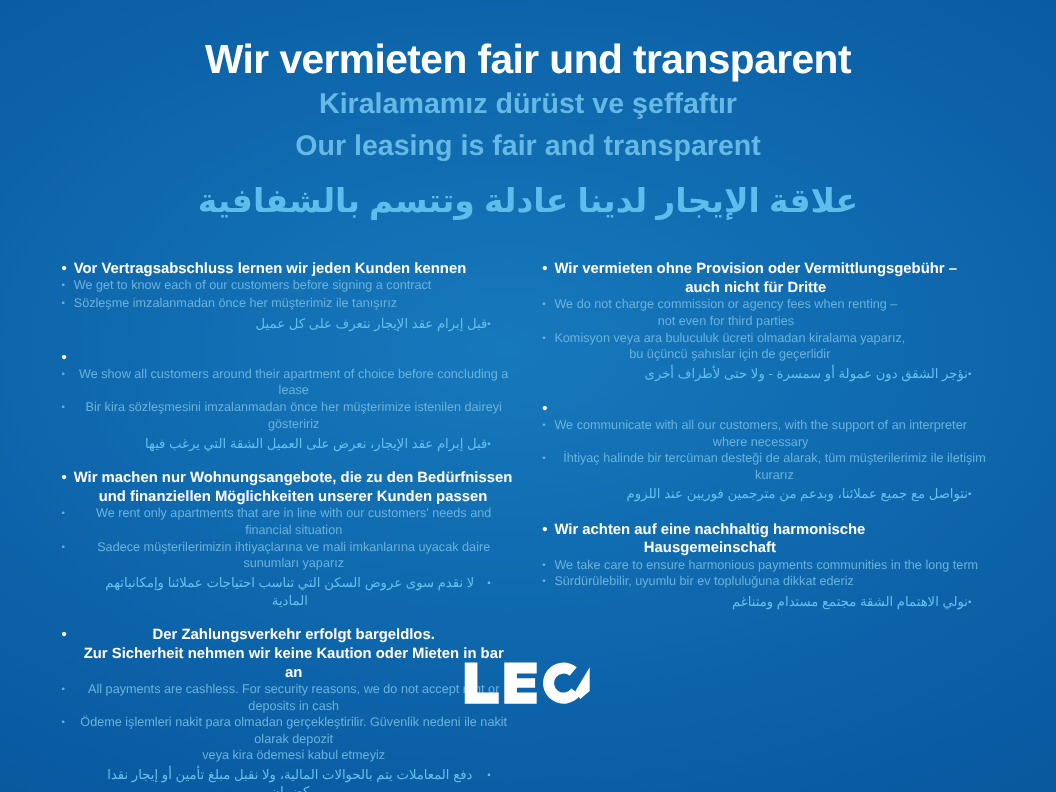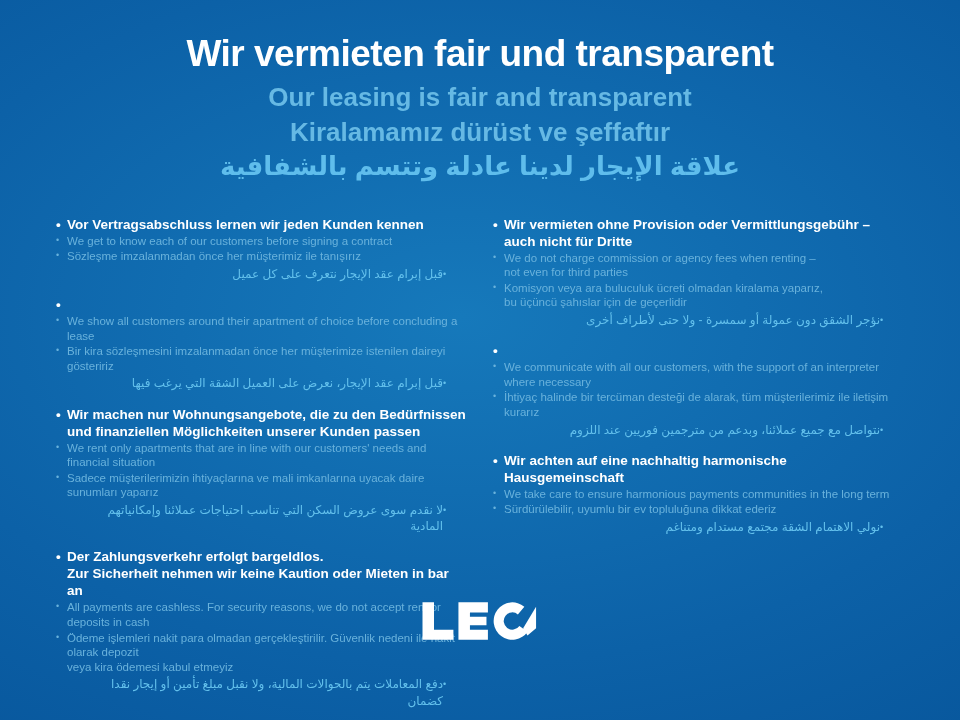--- a/index.html
+++ b/index.html
@@ -27,40 +27,40 @@
     letter-spacing: -0.5px;
     color: #ffffff;
     line-height: 1.1;
   }
   .subtitle {
     color: #66b9e4;
     font-weight: bold;
   }
   .subtitle-en { font-size: 26px; margin-top: 8px; line-height: 1.15; }
   .subtitle-tr { font-size: 26px; margin-top: 5px; line-height: 1.15; }
-  .subtitle-ar { font-size: 26px; margin-top: 4px; line-height: 1.2; color: #5fbdec; direction: rtl; text-align: center; }
+  .subtitle-ar { font-size: 30px; margin-top: 19px; line-height: 1.2; color: #5fbdec; direction: rtl; text-align: center; }
   
   .columns {
     display: grid;
     grid-template-columns: 1fr 1fr;
     column-gap: 26px;
     padding: 0 56px;
     margin-top: 33px;
   }
   .bullet { margin-bottom: 14px; }
   .row {
     display: flex;
     align-items: flex-start;
   }
   .mark {
     flex: 0 0 auto;
     width: 11px;
     text-align: left;
   }
-  .txt { white-space: pre-line; }
+  .txt { white-space: pre-line; text-align: center; }
   .row-de {
     font-weight: bold;
     color: #ffffff;
     font-size: 13.5px;
     line-height: 1.26;
   }
   .row-de .mark { color: #ffffff; }
   .row-sec {
     color: #69b2dc;
     font-size: 11.5px;
@@ -90,22 +90,22 @@
   .logo svg { display: inline-block; }
   .logo path { fill: #ffffff; }
 </style>
 </head>
 <body>
 
 <div class="poster">
 
   <div class="header">
     <h1 class="title-de">Wir vermieten fair und transparent</h1>
+    <div class="subtitle subtitle-tr">Kiralamamız dürüst ve şeffaftır</div>
     <div class="subtitle subtitle-en">Our leasing is fair and transparent</div>
-    <div class="subtitle subtitle-tr">Kiralamamız dürüst ve şeffaftır</div>
     <div class="subtitle subtitle-ar" dir="rtl">علاقة الإيجار لدينا عادلة وتتسم بالشفافية</div>
   </div>
 
   <div class="columns">
 
     <div class="column">
 
       <div class="bullet">
         <div class="row row-de">
           <span class="mark">•</span>

